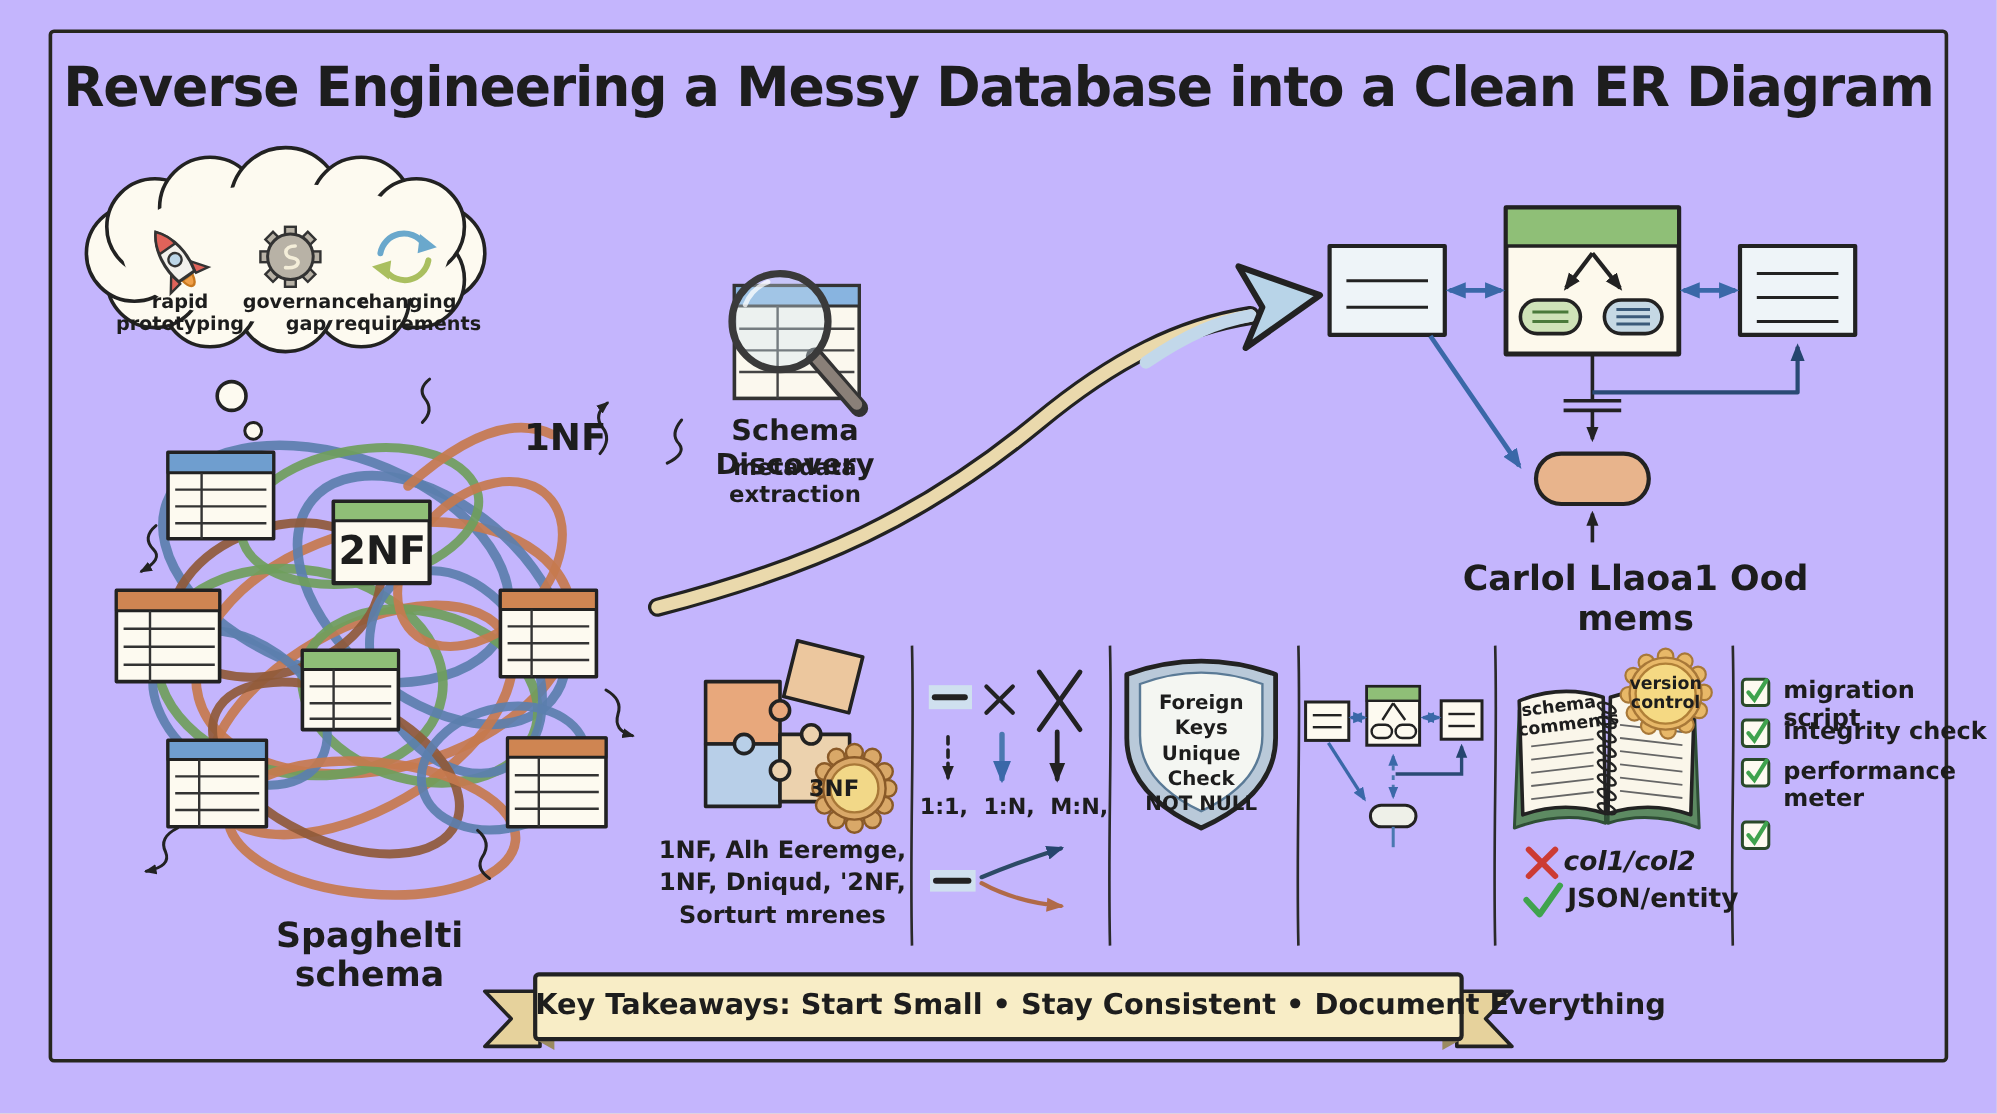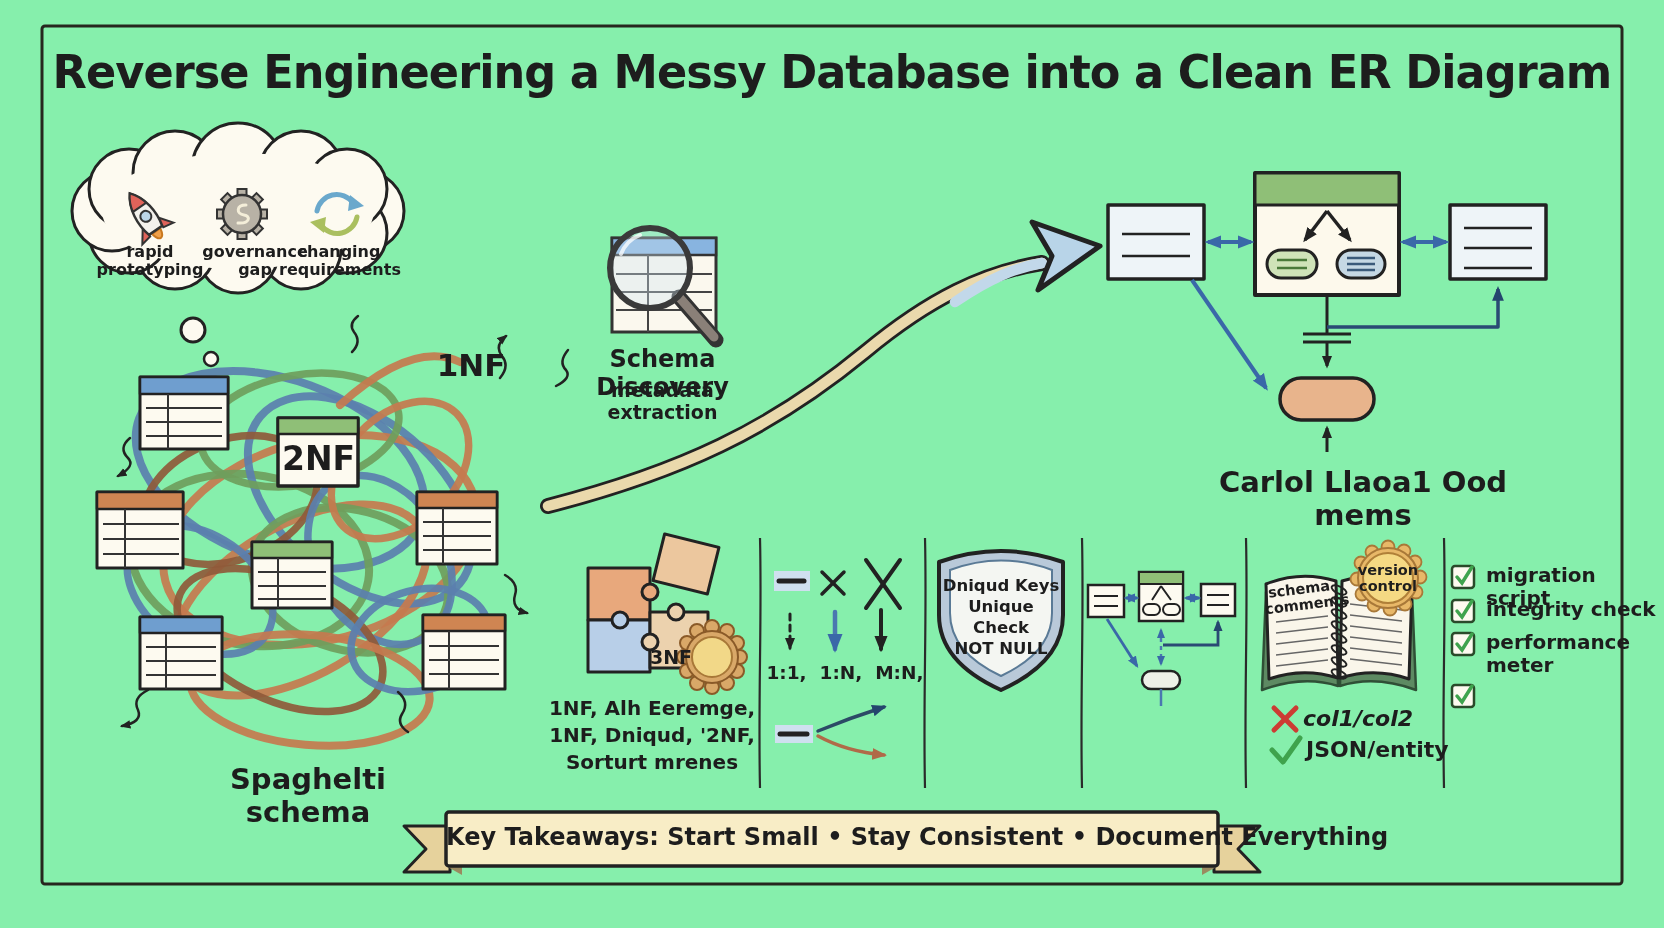--- a/index.html
+++ b/index.html
@@ -1,16 +1,16 @@
 <!DOCTYPE html>
 <html><head>
 <meta charset="utf-8">
 <style>
   html,body{margin:0;padding:0;background:#efe6cc;}
-  #stage{position:relative;width:1664px;height:928px;background:#86efac;overflow:hidden;
+  #stage{position:relative;width:1664px;height:928px;background:#c4b5fd;overflow:hidden;
          font-family:"DejaVu Sans","Liberation Sans",sans-serif;color:#1d1d1d;}
   #art{position:absolute;left:0;top:0;width:1664px;height:928px;}
   .t{position:absolute;font-weight:700;color:#1d1d1d;text-align:center;line-height:1.15;}
   .pre{white-space:pre-line;}
   .nowrap{white-space:nowrap;}
 </style>
 </head>
 <body>
 
 <div id="stage">
@@ -401,25 +401,25 @@
 
 <div class="t" style="left:545px;top:346px;width:235px;font-size:24px;">Schema Discovery</div>
 <div class="t pre" style="left:565px;top:379px;width:195px;font-size:19px;line-height:22px;">metadata
 extraction</div>
 
 <div class="t" style="left:1173px;top:466px;width:380px;font-size:29px;">Carlol Llaoa1 Ood mems</div>
 
 <div class="t pre" style="left:542px;top:695px;width:220px;font-size:20px;line-height:27px;">1NF, Alh Eeremge,
 1NF, Dniqud, '2NF,
 Sorturt mrenes</div>
-<div class="t" style="left:646px;top:647px;width:50px;font-size:19px;">3NF</div>
+<div class="t" style="left:670px;top:647px;width:50px;font-size:19px;">3NF</div>
 
 <div class="t" style="left:766px;top:662px;width:158px;font-size:18.5px;white-space:pre;">1:1,  1:N,  M:N,</div>
 
-<div class="t pre" style="left:941px;top:575px;width:120px;font-size:16.5px;line-height:21px;">Dniqud Keys
+<div class="t pre" style="left:941px;top:575px;width:120px;font-size:16.5px;line-height:21px;">Foreign Keys
 Unique
 Check
 NOT NULL</div>
 
 <div class="t pre" style="left:1264px;top:581px;width:72px;font-size:14.5px;line-height:16px;transform:rotate(-7deg);">schema
 comments</div>
 <div class="t pre" style="left:1352px;top:563px;width:72px;font-size:14.5px;line-height:15.5px;">version
 control</div>
 <div class="t" style="left:1303px;top:706px;width:140px;font-size:22px;text-align:left;font-style:italic;">col1/col2</div>
 <div class="t" style="left:1306px;top:737px;width:150px;font-size:22px;text-align:left;">JSON/entity</div>

